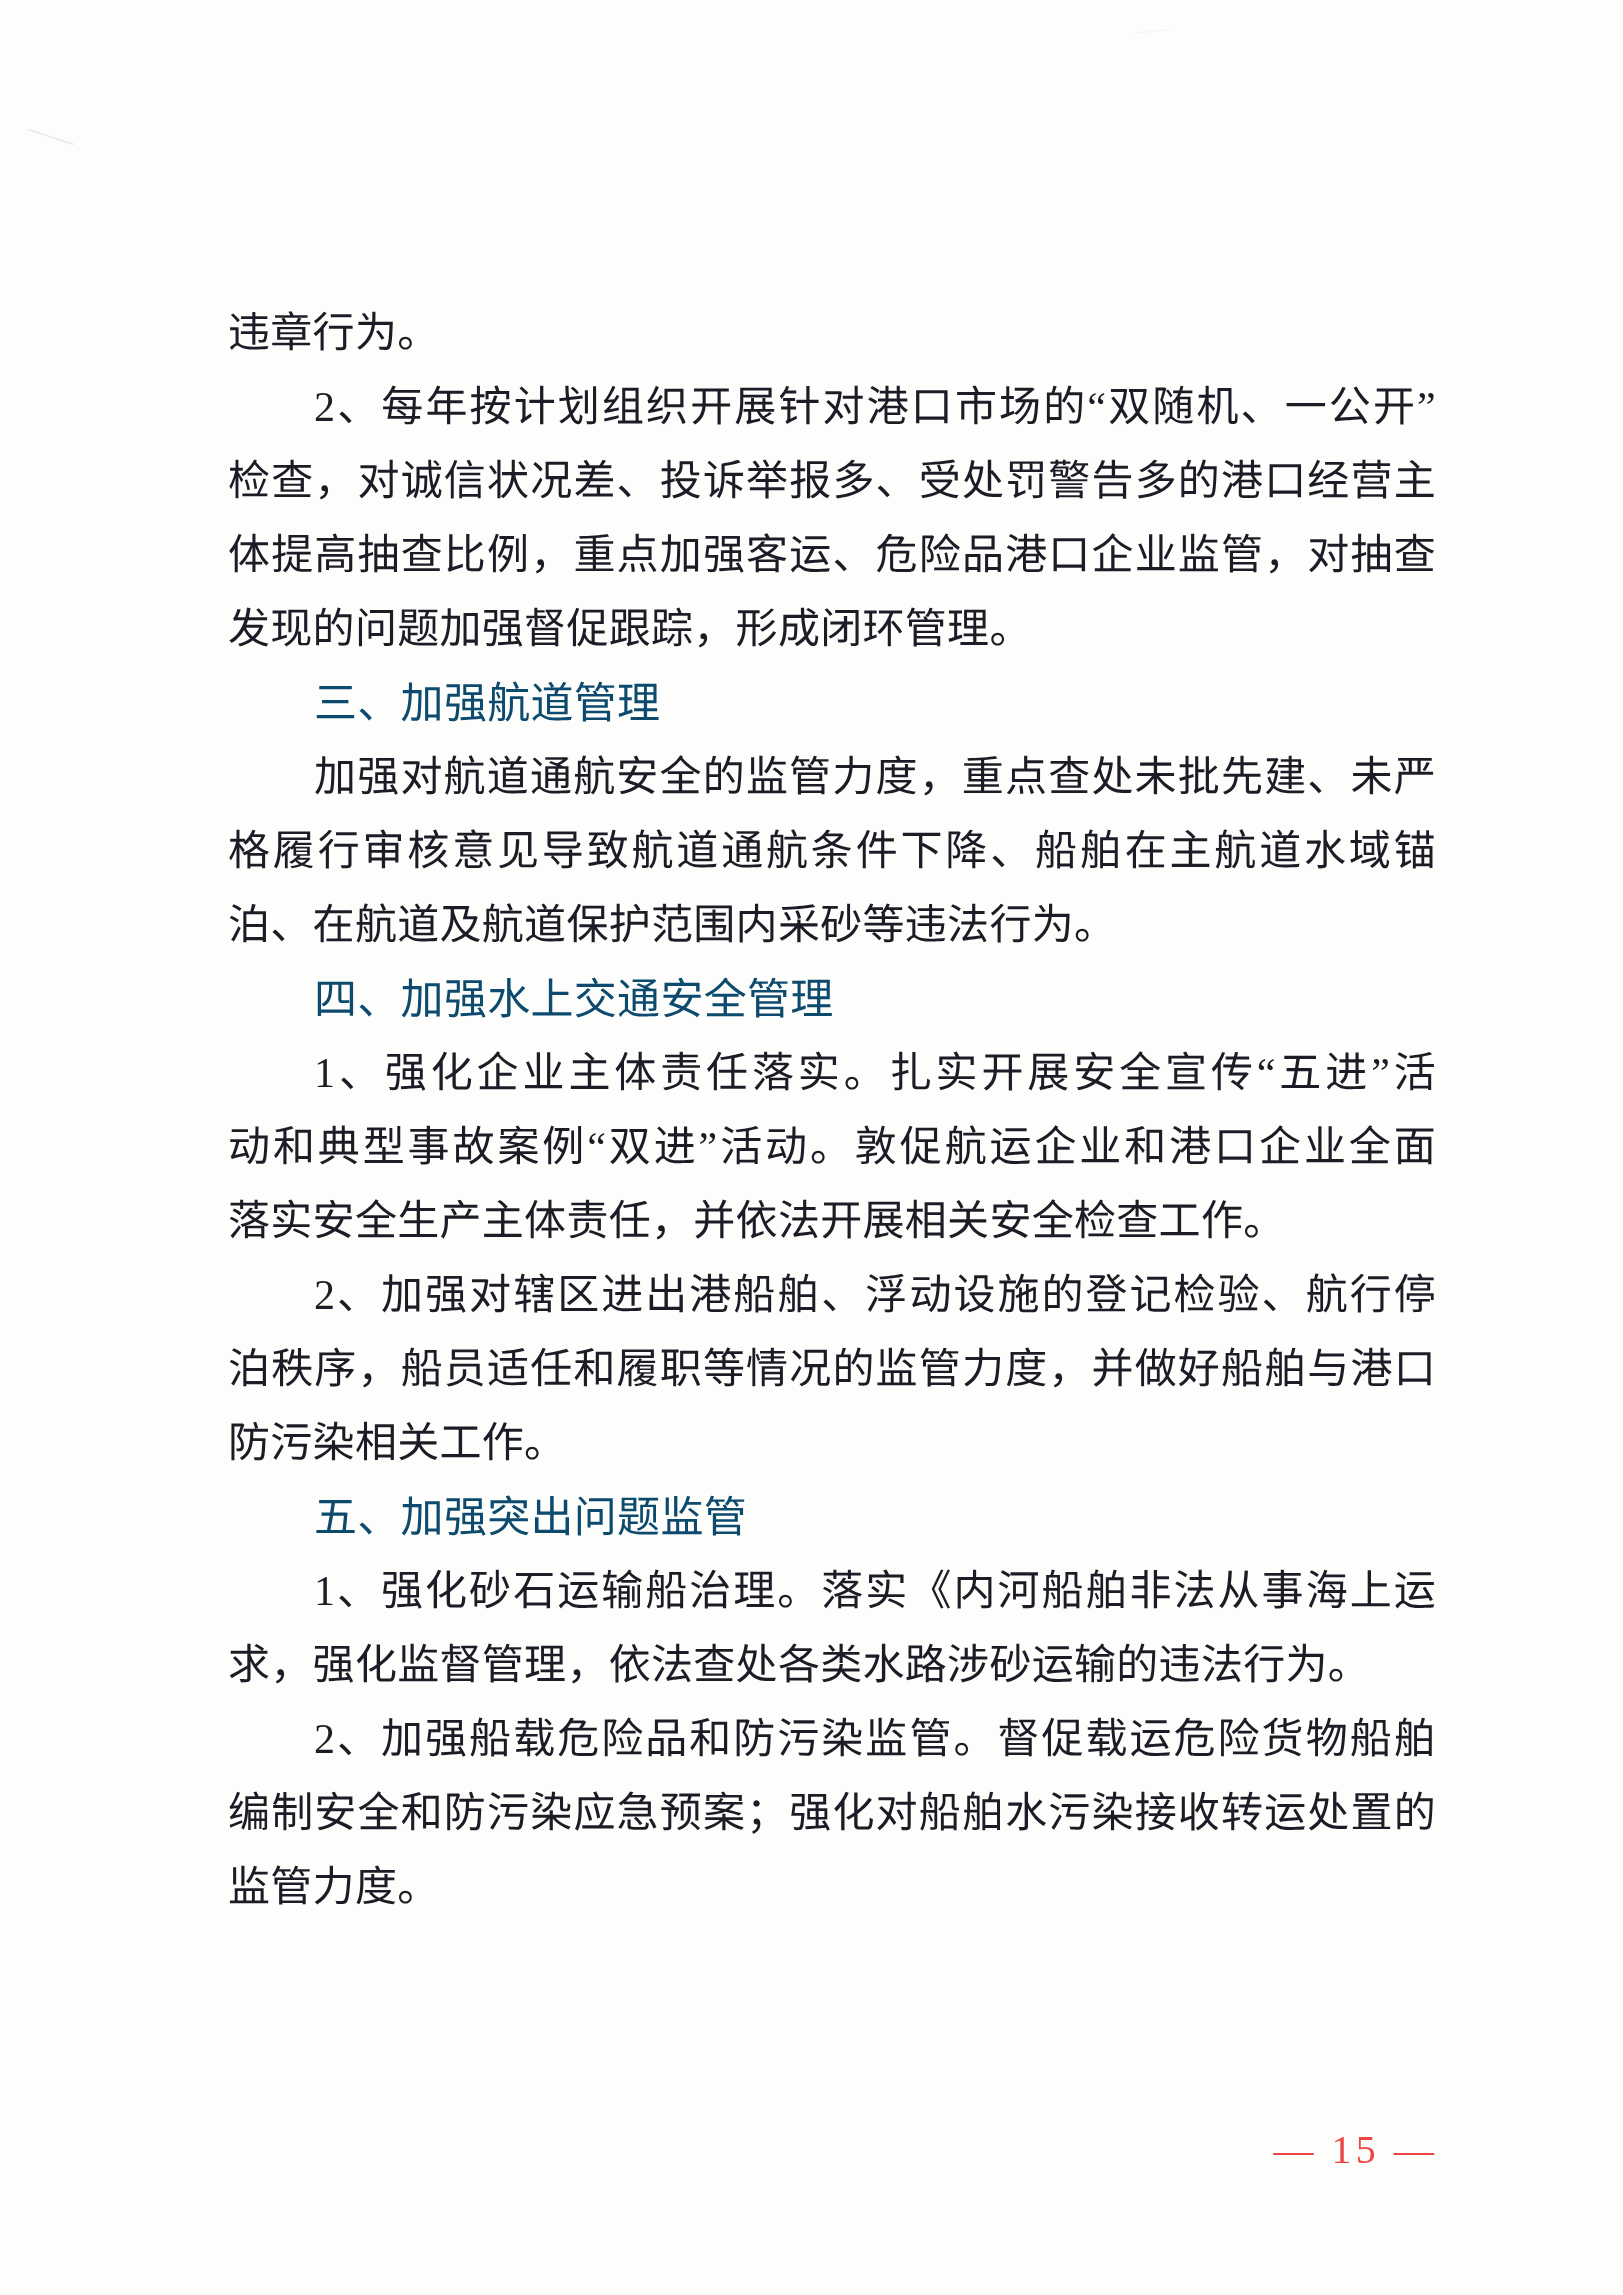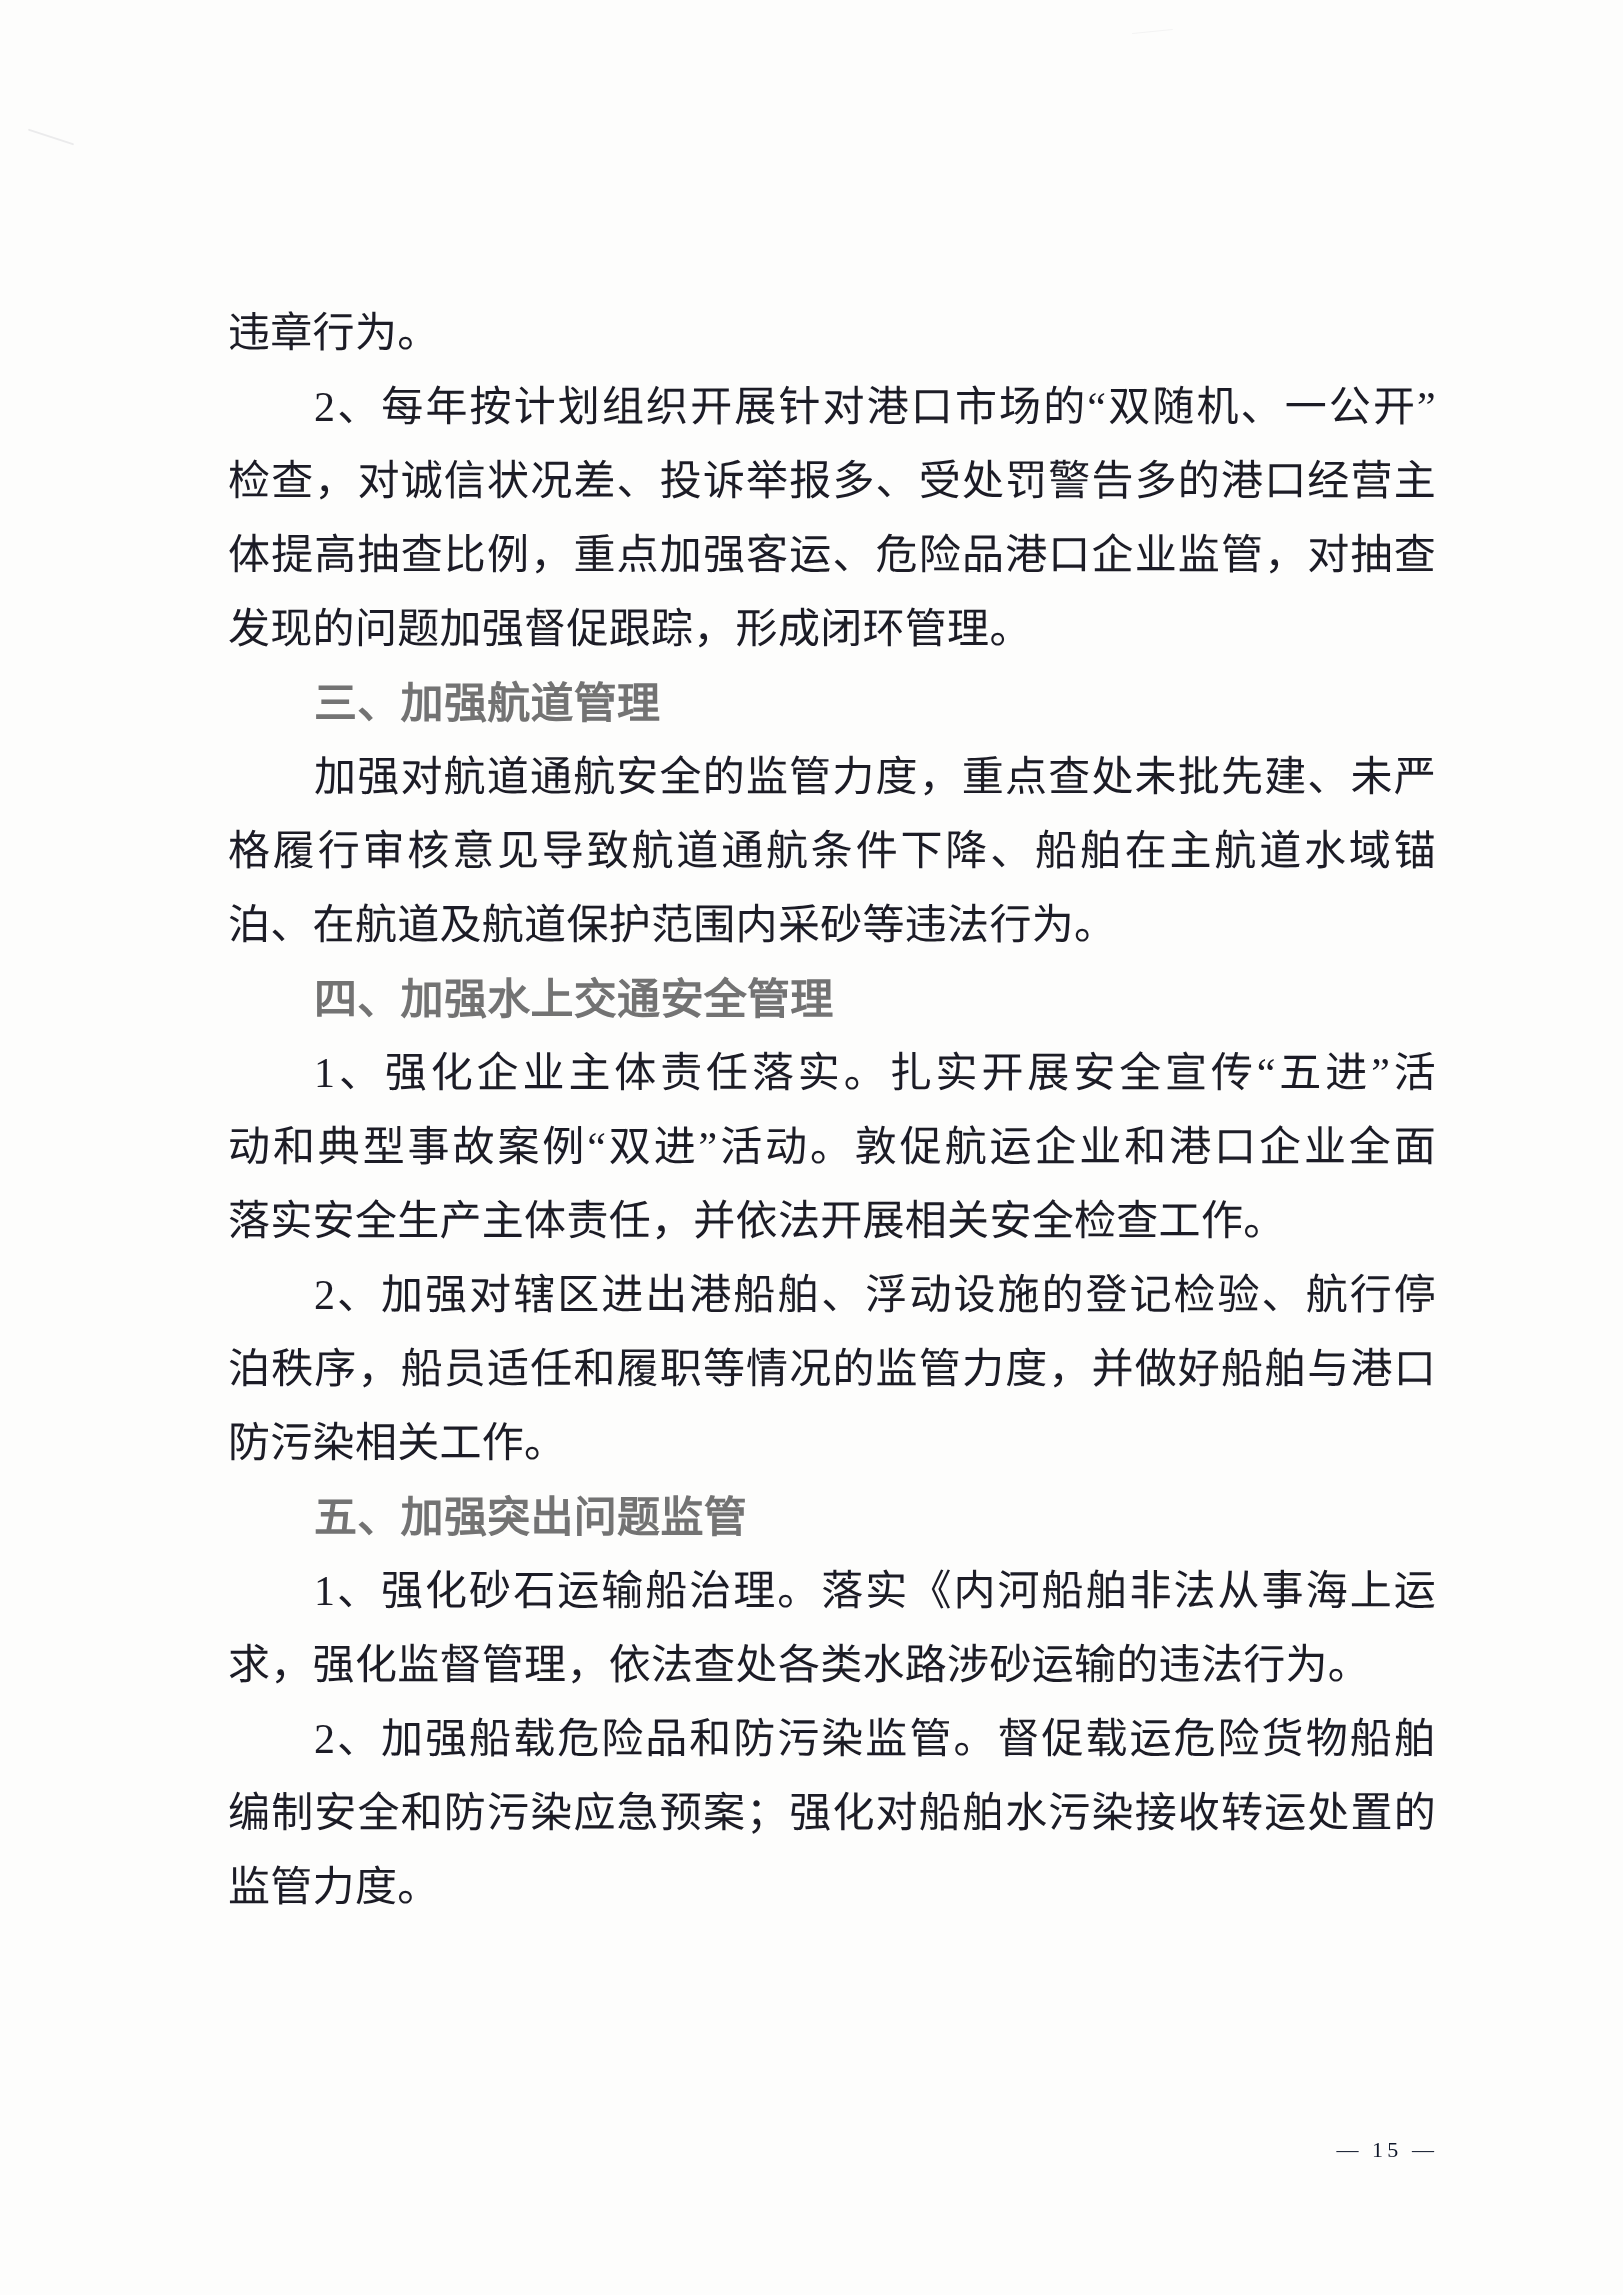--- a/index.html
+++ b/index.html
@@ -57,31 +57,31 @@
     padding-left: 86px;
   }
   .line.justify {
     white-space: normal;
     text-align: justify;
     text-align-last: justify;
     text-justify: inter-character;
   }
   .line.heading {
     font-family: "Liberation Sans", "DejaVu Sans", sans-serif;
-    font-weight: 700;
-    color: #737373;
+    font-weight: 400;
+    color: #0c4a6e;
     font-size: 43px;
   }
   .footer-page-number {
     position: absolute;
     top: 2129px;
     right: 185px;
-    font-size: 22px;
+    font-size: 40px;
     line-height: 41px;
-    color: #0f172a;
+    color: #ef4444;
     letter-spacing: 4.1px;
     font-family: "Liberation Serif", "DejaVu Serif", serif;
     text-align: right;
   }
 </style>
 </head>
 <body>
 
 <div class="page">
   <div class="artifact a1"></div>

